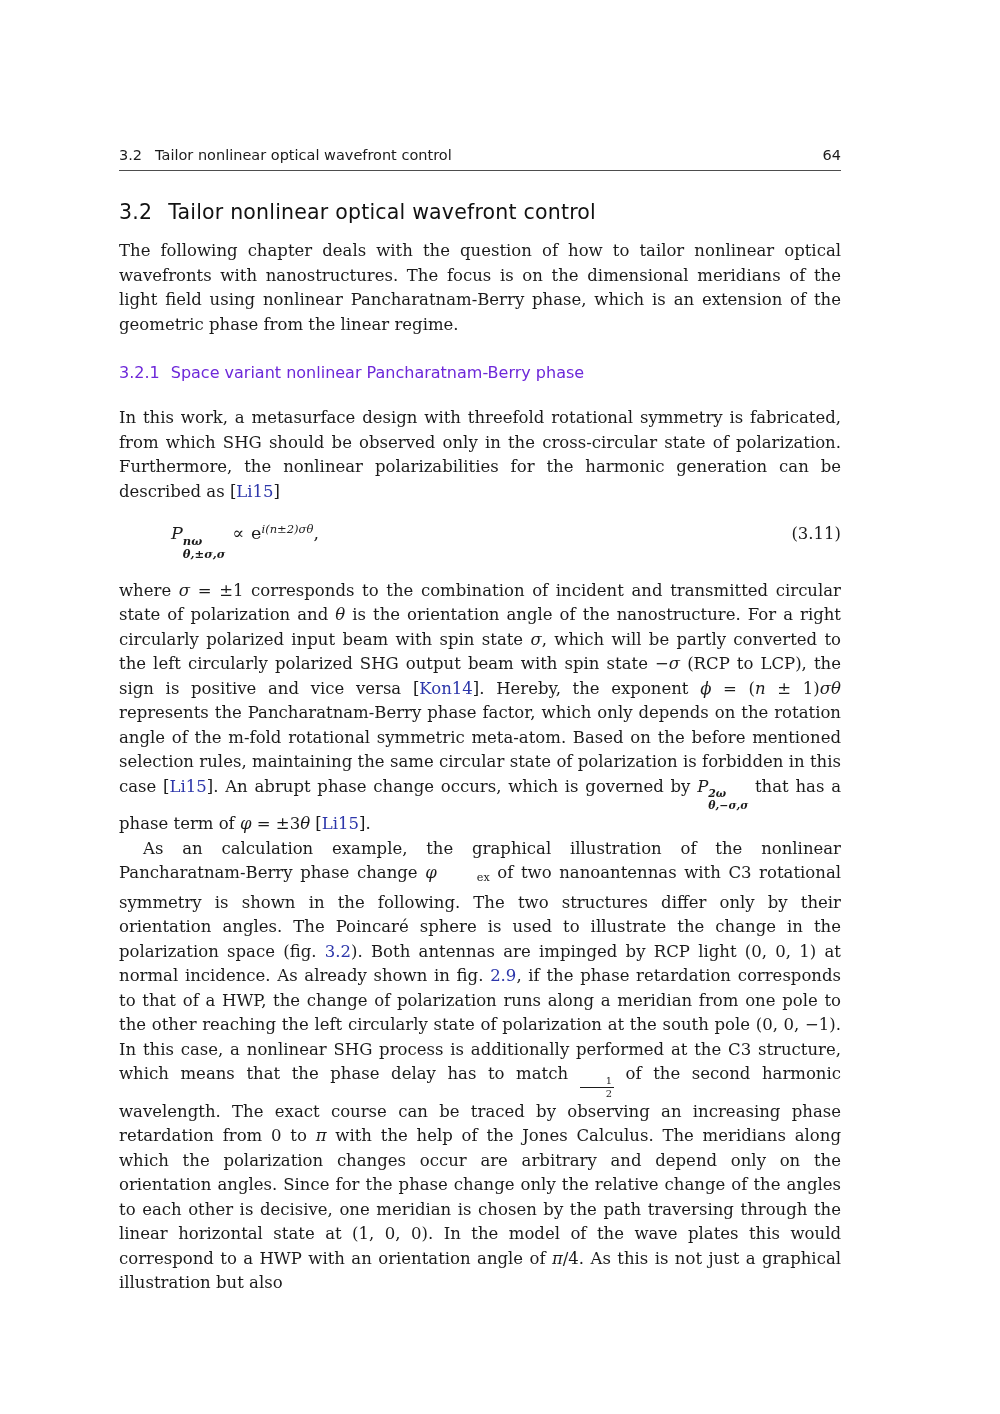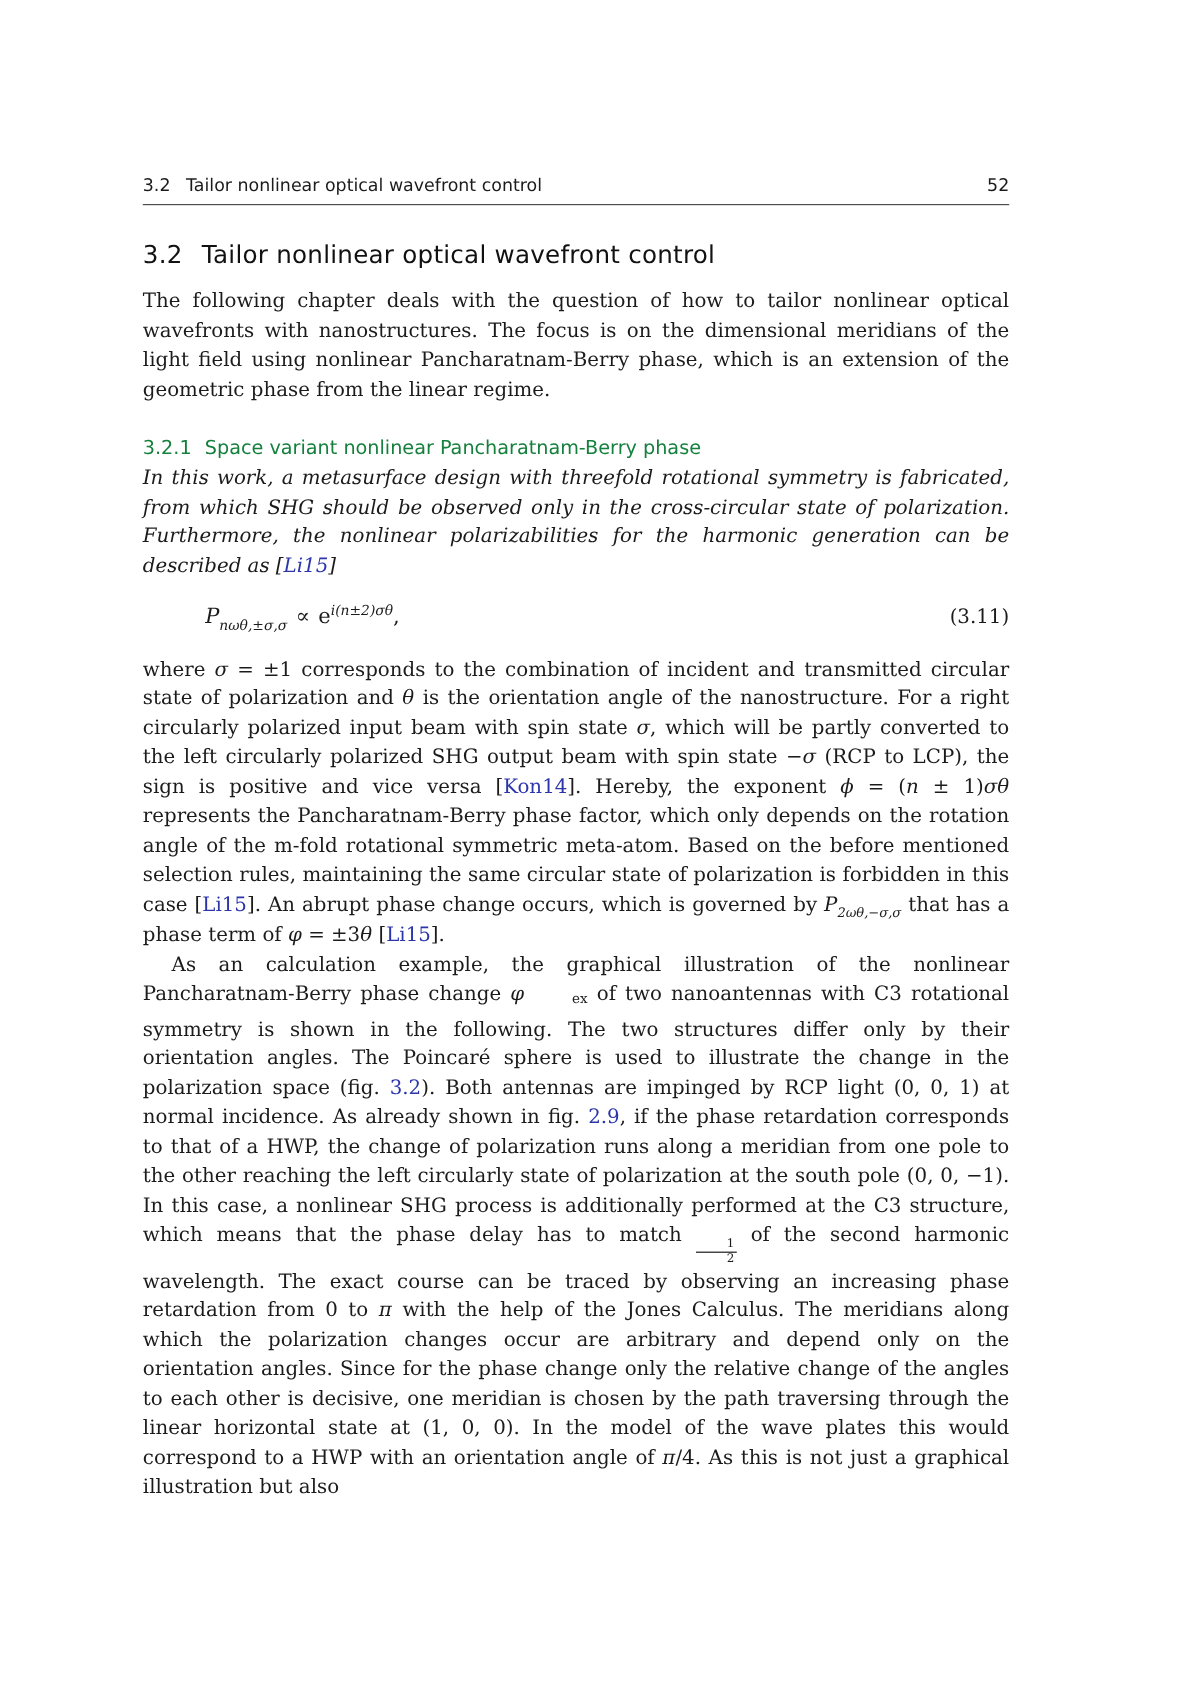--- a/index.html
+++ b/index.html
@@ -37,43 +37,45 @@
     font-size: 20.5px;
     color: #111111;
     letter-spacing: 0.2px;
   }
   .section-title .num { margin-right: 16px; }
   .subsection-title {
     margin-top: 26px;
     font-family: "DejaVu Sans", sans-serif;
     font-weight: normal;
     font-size: 16px;
-    color: #15803d;
+    color: #6d28d9;
   }
   .subsection-title .num { margin-right: 11px; }
   .para {
     font-size: 16.5px;
     line-height: 24.5px;
     text-align: justify;
     color: #1b1b1b;
   }
   .p-intro { margin-top: 15px; }
-  .p-after-sub { margin-top: 4px; font-style: italic; }
+  .p-after-sub { margin-top: 24px; }
   .indent { text-indent: 24px; }
   .seg-m { font-style: italic; }
   .seg-l { color: #2c36aa; cursor: pointer; }
   .seg-sub { font-size: 68%; vertical-align: -0.28em; margin-left: 40px; }
   .stack { display: inline-block; white-space: nowrap; }
   .ss {
     display: inline-flex;
+    flex-direction: column;
     align-items: flex-start;
     font-size: 66%;
     line-height: 1.12;
     vertical-align: -0.48em;
     font-style: italic;
+    font-weight: bold;
   }
   .frac {
     display: inline-flex;
     flex-direction: column;
     align-items: center;
     font-size: 60%;
     line-height: 1.2;
     vertical-align: -0.45em;
   }
   .frac .den { border-top: 1px solid #1b1b1b; padding: 0 2px; }
@@ -94,21 +96,21 @@
 </head>
 <body>
 
 <div class="page">
   <div class="content">
 
     <div class="running-header">
       <span>
         <span class="rh-num">3.2</span><span>Tailor nonlinear optical wavefront control</span>
       </span>
-      <span class="rh-page">52</span>
+      <span class="rh-page">64</span>
     </div>
 
     <h1 class="section-title">
       <span class="num">3.2</span><span>Tailor nonlinear optical wavefront control</span>
     </h1>
 
     <p class="para p-intro"><span class="seg-n">The following chapter deals with the question of how to tailor nonlinear optical wavefronts with nanostructures. The focus is on the dimensional meridians of the light field using nonlinear Pancharatnam-Berry phase, which is an extension of the geometric phase from the linear regime.</span></p>
 
     <h2 class="subsection-title">
       <span class="num">3.2.1</span><span>Space variant nonlinear Pancharatnam-Berry phase</span>

